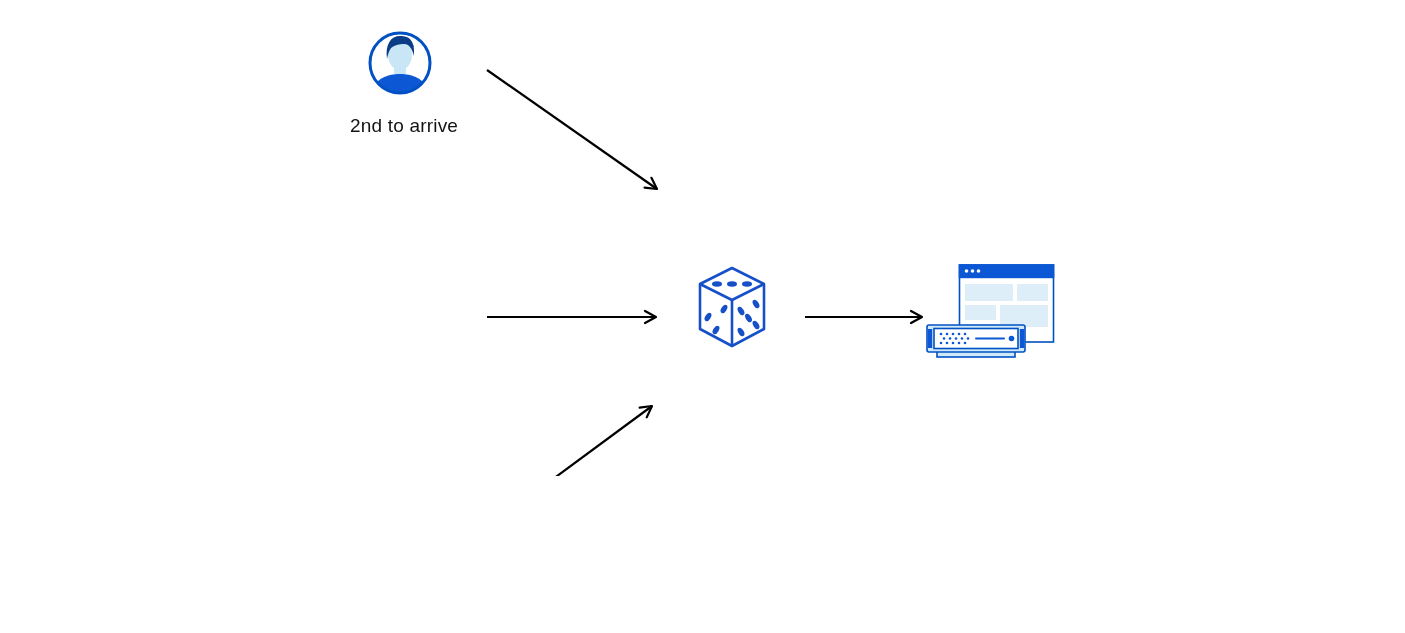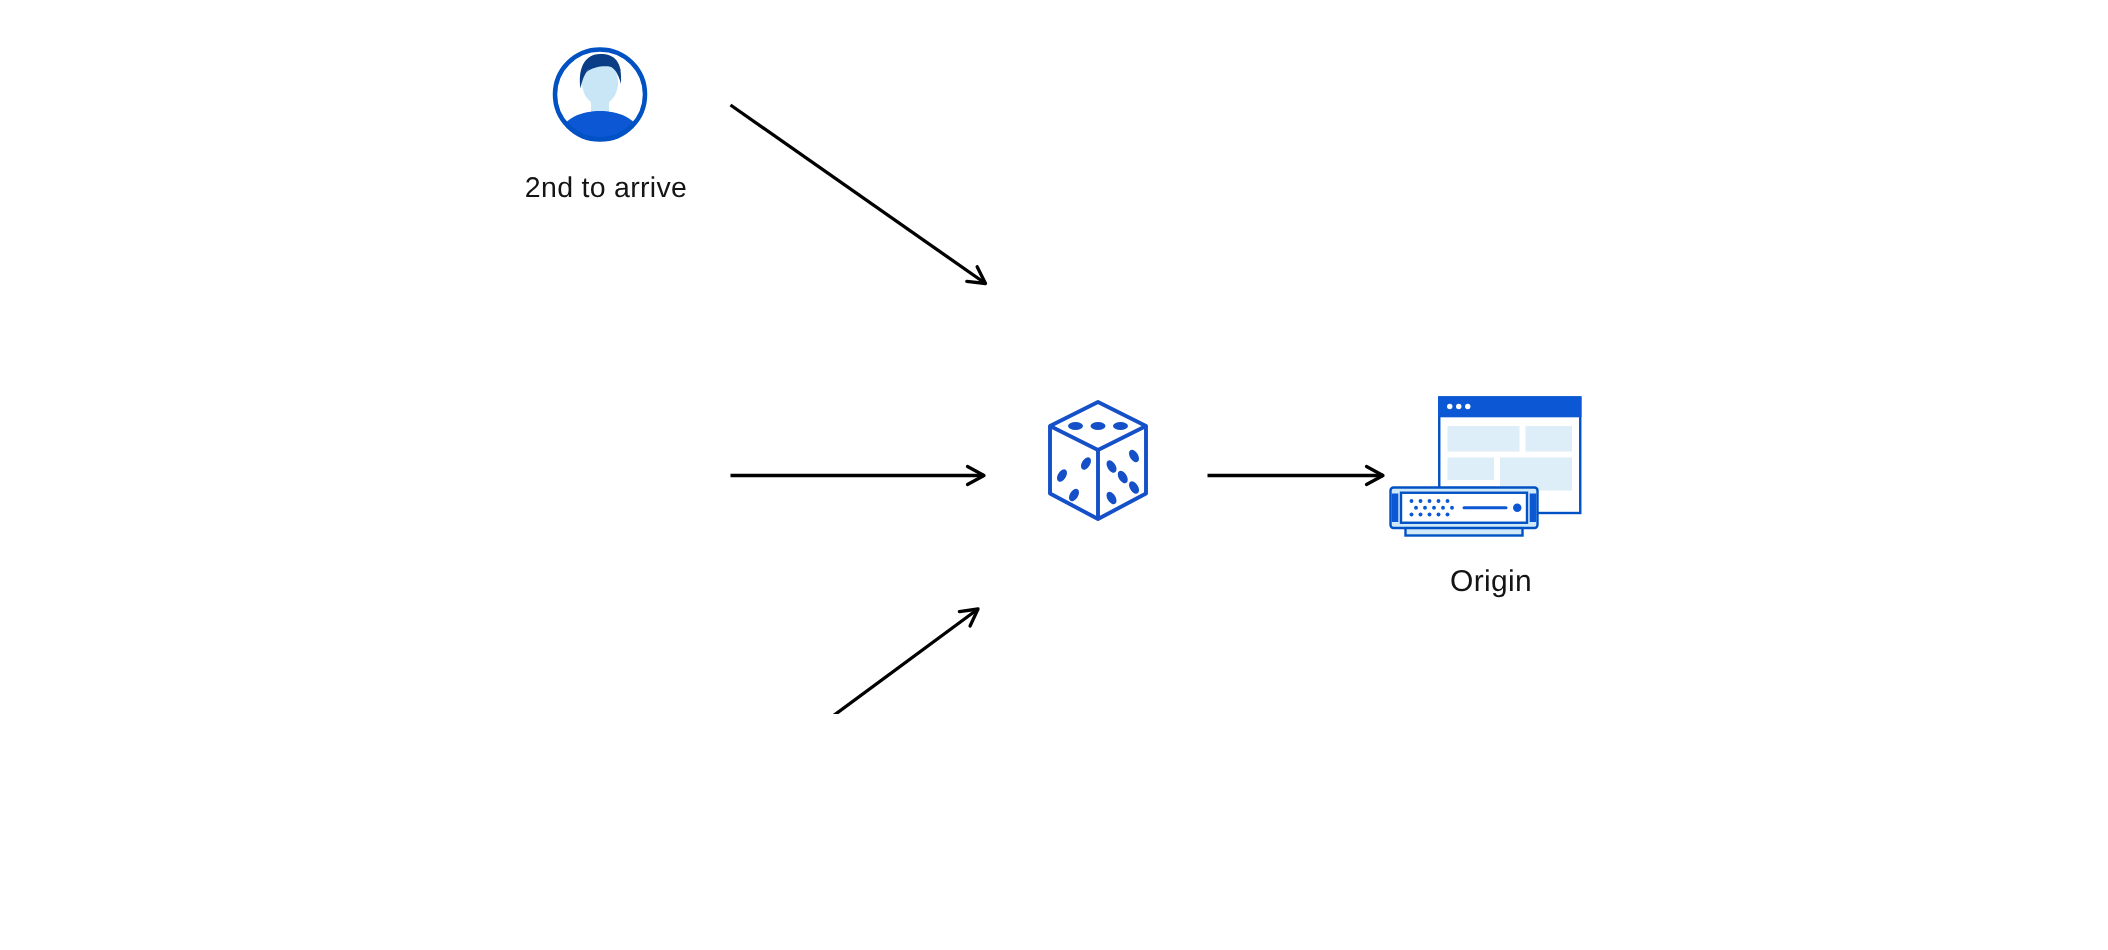--- a/index.html
+++ b/index.html
@@ -130,16 +130,15 @@
           <circle cx="16" cy="81" r="1.3"></circle>
             <circle cx="22" cy="81" r="1.3"></circle>
             <circle cx="28" cy="81" r="1.3"></circle>
             <circle cx="34" cy="81" r="1.3"></circle>
             <circle cx="40" cy="81" r="1.3"></circle>
         </g>
         <line x1="51" y1="76.5" x2="79" y2="76.5" stroke="#0b57d4" stroke-width="2" stroke-linecap="round"></line>
         <circle cx="86.5" cy="76.5" r="2.8" fill="#0b57d4"></circle>
       </g>
     </svg>
-    <div class="node-label origin-label" style="left:-31px; top:115px;">Origin</div>
   </div>
 
 </div>
 
 </body></html>

